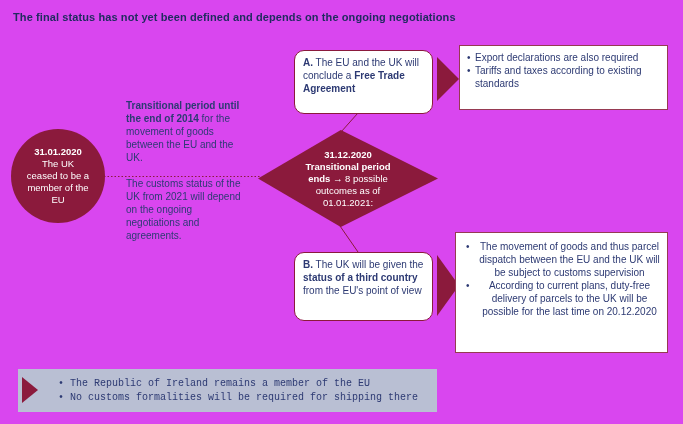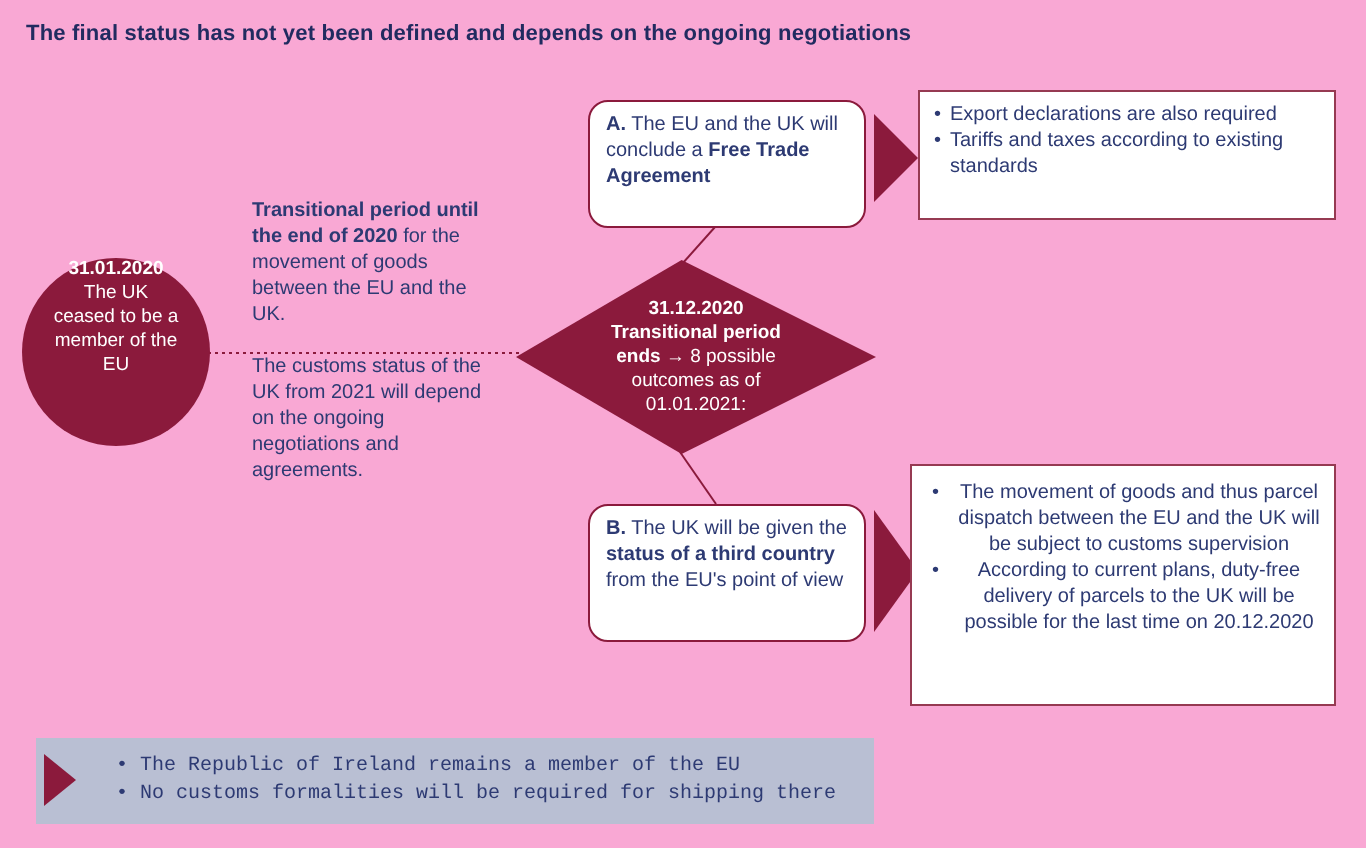--- a/index.html
+++ b/index.html
@@ -1,27 +1,27 @@
 <!DOCTYPE html>
 <html><head>
 <meta charset="utf-8">
 <style>
   html,body{margin:0;padding:0;background:#fff;}
   .stage{
-    position:relative;width:683px;height:424px;background:#f9a8d4;
+    position:relative;width:683px;height:424px;background:#d946ef;
     font-family:"Liberation Sans","DejaVu Sans",sans-serif;color:#2d3a73;overflow:hidden;
   }
   .abs{position:absolute;}
   .title{
     left:13px;top:11px;font-size:11px;font-weight:bold;color:#212b60;letter-spacing:.1px;
   }
   
   .circle{
     left:11px;top:129px;width:94px;height:94px;border-radius:50%;
-    background:#8b1a3c;color:#fff;display:flex;align-items:flex-start;justify-content:center;
+    background:#8b1a3c;color:#fff;display:flex;align-items:center;justify-content:center;
     text-align:center;font-size:9.5px;line-height:12px;
   }
   .circle-inner{width:64px;}
   .circle-date{font-weight:bold;}
   
   .note{
     left:126px;top:99px;width:120px;font-size:10px;line-height:13px;color:#2d3a73;
   }
   .note p{margin:0 0 13px 0;}
   .note b{font-weight:bold;}
@@ -87,21 +87,21 @@
   </svg>
 
   <div class="abs circle">
     <div class="circle-inner">
       <span class="circle-date">31.01.2020</span>
       <span>The UK ceased to be a member of the EU</span>
     </div>
   </div>
 
   <div class="abs note">
-    <p><b>Transitional period until the end of 2020</b><span> for the movement of goods between the EU and the UK.</span></p>
+    <p><b>Transitional period until the end of 2014</b><span> for the movement of goods between the EU and the UK.</span></p>
     <p>The customs status of the UK from 2021 will depend on the ongoing negotiations and agreements.</p>
   </div>
 
   <div class="abs diamond">
     <div>
       <div><b>31.12.2020</b></div>
       <div><b>Transitional period</b></div>
       <div><b>ends</b><span> → 8 possible</span></div>
       <div>outcomes as of</div>
       <div>01.01.2021:</div>

